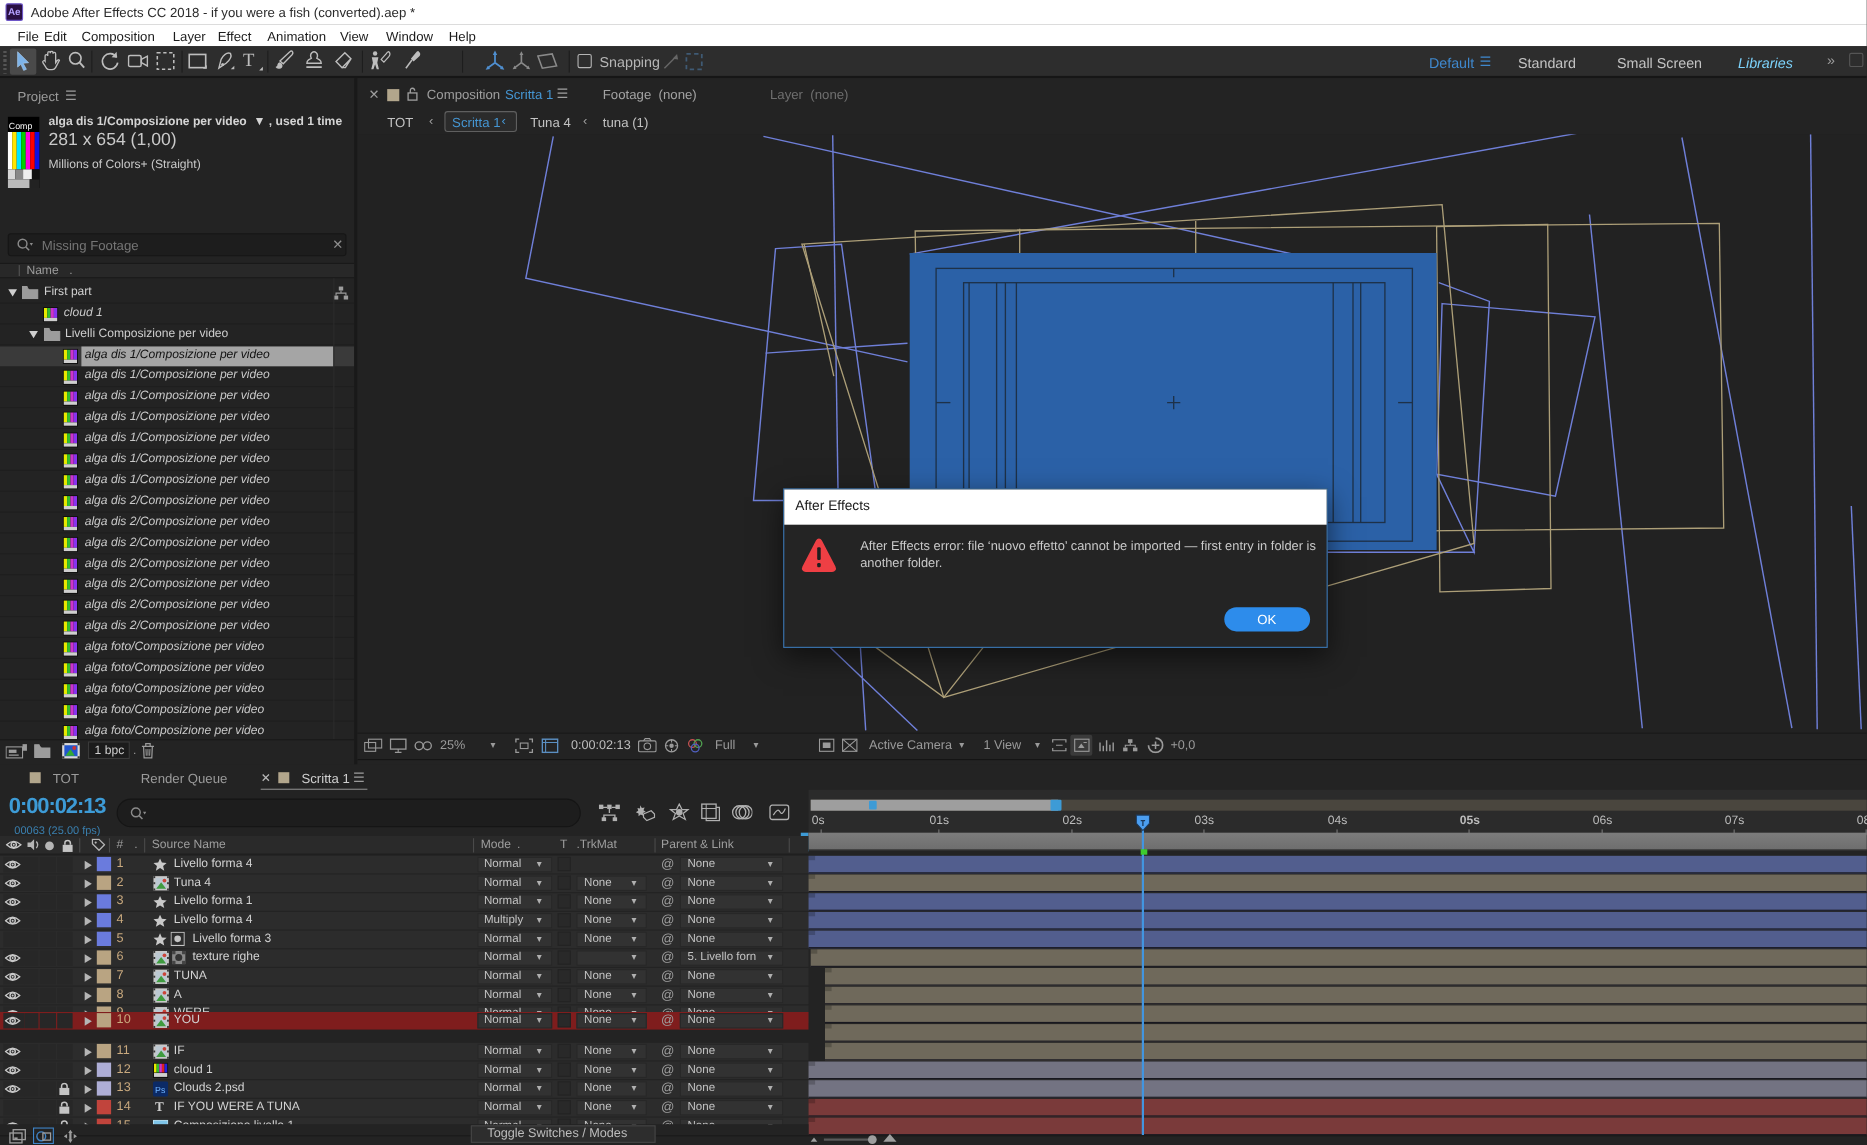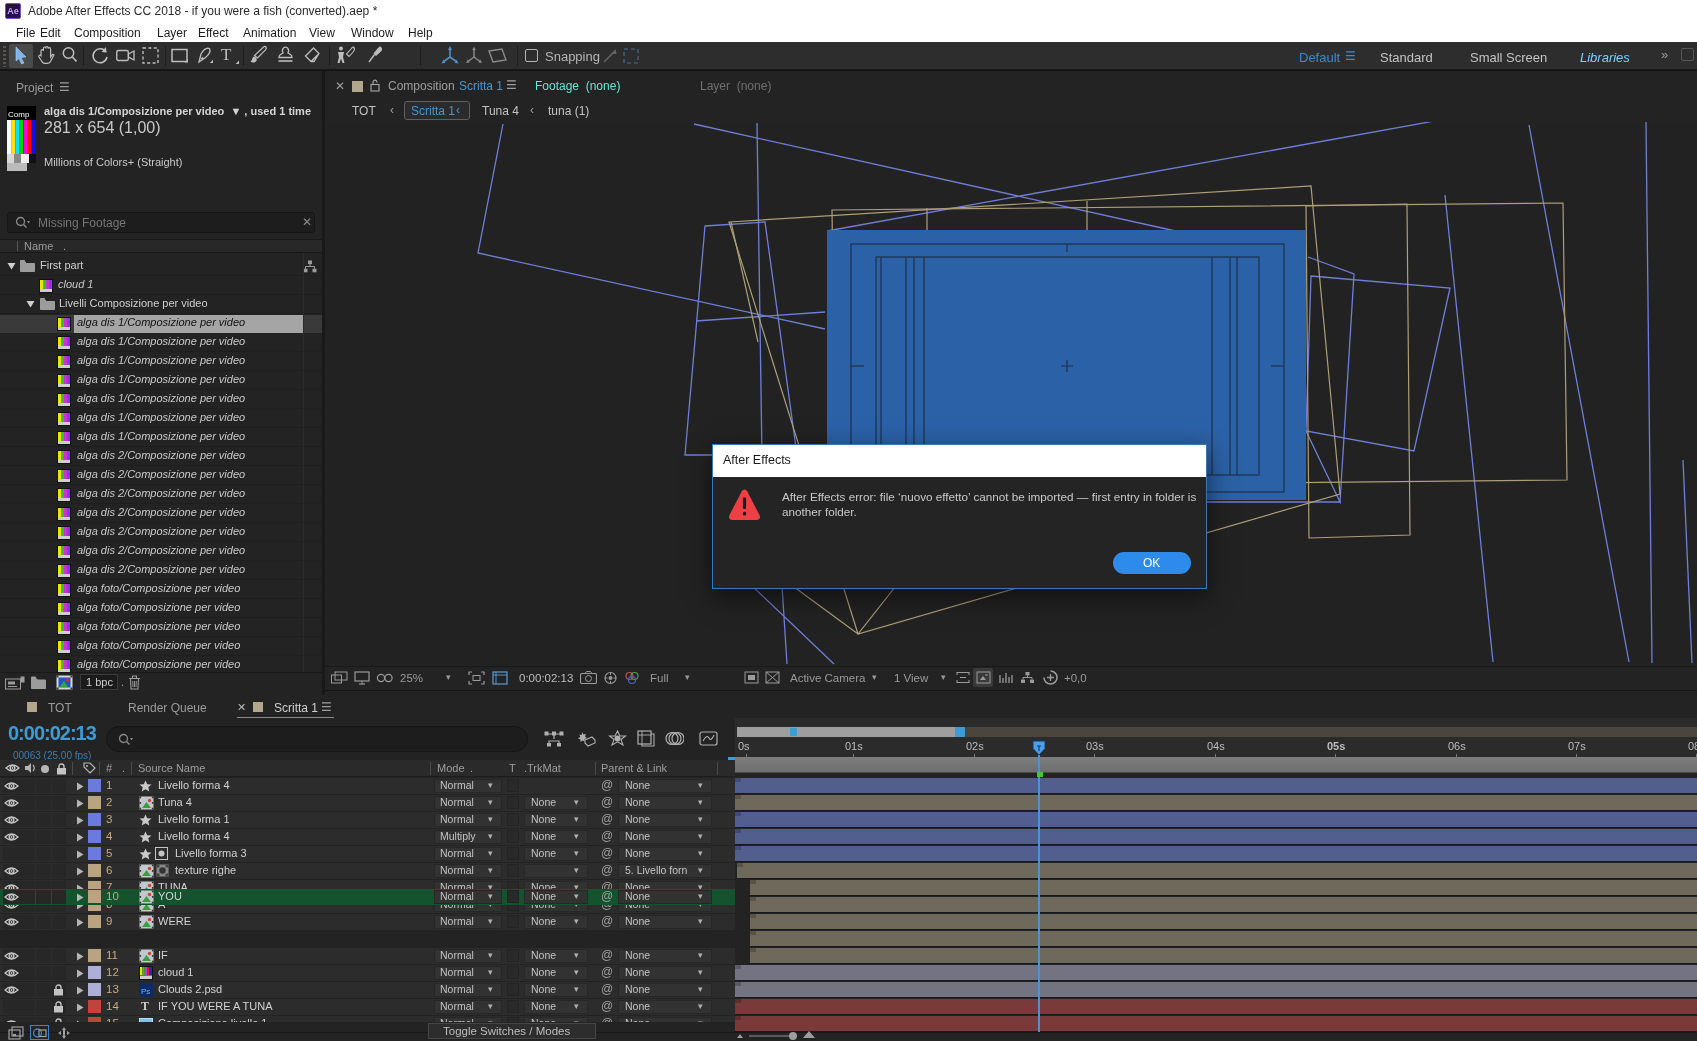--- a/index.html
+++ b/index.html
@@ -137,21 +137,21 @@
 <rect x="24.6" y="14" width="4.4" height="34" fill="#1010e0"></rect>
 <rect x="0" y="48" width="7" height="9" fill="#d8d8d8"></rect>
       <rect x="7" y="48" width="7" height="9" fill="#888"></rect>
 <rect x="14" y="48" width="8" height="9" fill="#eee"></rect>
       <rect x="22" y="48" width="7" height="9" fill="#111"></rect>
 <rect x="0" y="57" width="20" height="8" fill="#bbb"></rect>
       <rect x="20" y="57" width="9" height="8" fill="#222"></rect>
 </svg>
 <div class="txt" style="left:44px;top:105px;font-size:11px;font-weight:bold;color:#d4d4d4;">alga dis 1/Composizione per video&nbsp; ▼ , used 1 time</div>
 <div class="txt" style="left:44px;top:119px;font-size:16px;color:#c9c9c9;">281 x 654 (1,00)</div>
-<div class="txt" style="left:44px;top:144px;font-size:11px;color:#c9c9c9;margin-top:12px;">Millions of Colors+ (Straight)</div>
+<div class="txt" style="left:44px;top:144px;font-size:11px;color:#c9c9c9;">Millions of Colors+ (Straight)</div>
 <div class="abs" style="left:7px;top:212px;width:308px;height:21px;background:#1d1d1d;border:1px solid #161616;border-radius:3px;"></div>
 <svg class="abs" style="left:15px;top:216px;" width="15" height="13" viewBox="0 0 15 13">
 <circle cx="5.5" cy="5.5" r="4" fill="none" stroke="#8a8a8a" stroke-width="1.3"></circle>
 <line x1="8.5" y1="8.5" x2="11.5" y2="11.5" stroke="#8a8a8a" stroke-width="1.4"></line>
 <path d="M12 5 L15 5 L13.5 7.5 Z" fill="#8a8a8a"></path>
     </svg>
 <div class="txt" style="left:38px;top:216px;font-size:12px;color:#757575;">Missing Footage</div>
 <div class="txt" style="left:302px;top:215px;font-size:12px;color:#8e8e8e;">✕</div>
 <div class="abs" style="left:0;top:239px;width:322px;height:14px;background:#282828;border-top:1px solid #191919;border-bottom:1px solid #191919;"></div>
 <div class="abs" style="left:17px;top:241px;width:1px;height:10px;background:#555;"></div>
@@ -413,21 +413,21 @@
 <div class="abs" style="left:325px;top:71px;width:1372px;height:624px;background:#232323;"></div>
 <div class="txt" style="left:335px;top:79px;font-size:12px;color:#9e9e9e;">✕</div>
 <div class="abs" style="left:352px;top:81px;width:11px;height:11px;background:#b2a68c;"></div>
 <svg class="abs" style="left:370px;top:79px;" width="10" height="13" viewBox="0 0 10 13">
 <rect x="1" y="5.5" width="8" height="6.5" fill="none" stroke="#9e9e9e" stroke-width="1.2"></rect>
 <path d="M3 5.5 L3 3.5 Q3 1.2 5 1.2 Q7 1.2 7 3.5" fill="none" stroke="#9e9e9e" stroke-width="1.2"></path>
     </svg>
 <div class="txt" style="left:388px;top:79px;font-size:12px;color:#9e9e9e;">Composition</div>
 <div class="txt" style="left:459px;top:79px;font-size:12px;color:#4596d3;">Scritta 1</div>
 <div class="txt" style="left:506px;top:78px;font-size:12px;color:#9e9e9e;">☰</div>
-<div class="txt" style="left:535px;top:79px;font-size:12px;color:#5eead4;">Footage&nbsp;&nbsp;(none)</div>
+<div class="txt" style="left:548px;top:79px;font-size:12px;color:#a3a3a3;">Footage&nbsp;&nbsp;(none)</div>
 <div class="txt" style="left:700px;top:79px;font-size:12px;color:#6f6f6f;">Layer&nbsp;&nbsp;(none)</div>
 <div class="txt" style="left:352px;top:104px;font-size:12px;color:#c3c3c3;">TOT</div>
 <div class="txt" style="left:390px;top:103px;font-size:12px;color:#9e9e9e;">‹</div>
 <div class="abs" style="left:404px;top:101px;width:66px;height:19px;border:1px solid #5f5f5f;border-radius:3px;background:#2b2b2b;"></div>
 <div class="txt" style="left:411px;top:104px;font-size:12px;color:#4596d3;">Scritta 1</div>
 <div class="txt" style="left:456px;top:103px;font-size:12px;color:#4596d3;">‹</div>
 <div class="txt" style="left:482px;top:104px;font-size:12px;color:#c3c3c3;">Tuna 4</div>
 <div class="txt" style="left:530px;top:103px;font-size:12px;color:#9e9e9e;">‹</div>
 <div class="txt" style="left:548px;top:104px;font-size:12px;color:#c3c3c3;">tuna (1)</div>
 <svg class="abs" style="left:325px;top:122px;" width="1372" height="544" viewBox="0 0 1372 544">
@@ -973,21 +973,21 @@
 <div class="abs" style="left:524px;top:1px;width:64px;height:14px;background:#323232;border:1px solid #272727;"></div>
 <div class="txt" style="left:531px;top:1px;font-size:10.5px;color:#c3c3c3;">None</div>
 <div class="txt" style="left:574px;top:2px;font-size:9px;color:#b0b0b0;">▾</div>
 <div class="txt" style="left:601px;top:0px;font-size:12px;color:#9e9e9e;">@</div>
 <div class="abs" style="left:618px;top:1px;width:94px;height:14px;background:#323232;border:1px solid #272727;"></div>
 <div class="txt" style="left:625px;top:1px;font-size:10.5px;color:#c3c3c3;">None</div>
 <div class="txt" style="left:698px;top:2px;font-size:9px;color:#b0b0b0;">▾</div>
 </div>
 <div class="abs" style="left:750px;top:914px;width:947px;height:16px;background:#6f695b;border-bottom:1px solid #181820;"></div>
 <div class="abs" style="left:750px;top:914px;width:6px;height:4px;background:#00000033;"></div>
-<div class="abs" style="left:0;top:889px;width:735px;height:16px;background:#14532d;overflow:hidden;padding-left:33px;">
+<div class="abs" style="left:0;top:920px;width:735px;height:16px;background:#7f1d1d;overflow:hidden;padding-left:33px;">
 <div class="abs" style="left:3px;top:1px;width:19px;height:14px;background:#272727;"></div>
 <div class="abs" style="left:22px;top:1px;width:13px;height:14px;background:#272727;"></div>
 <div class="abs" style="left:36px;top:1px;width:15px;height:14px;background:#272727;"></div>
 <div class="abs" style="left:52px;top:1px;width:14px;height:14px;background:#272727;"></div>
 <svg class="abs" style="left:4px;top:3px;" width="15" height="10" viewBox="0 0 15 10">
 <path d="M1 5 Q7.5 -1.2 14 5 Q7.5 11.2 1 5 Z" fill="none" stroke="#c8c8c8" stroke-width="1.2"></path>
 <circle cx="7.5" cy="5" r="2.4" fill="none" stroke="#c8c8c8" stroke-width="1.3"></circle>
         <circle cx="7.5" cy="5" r="0.9" fill="#c8c8c8"></circle>
       </svg>
 <svg class="abs" style="left:76px;top:4px;" width="8" height="9">

